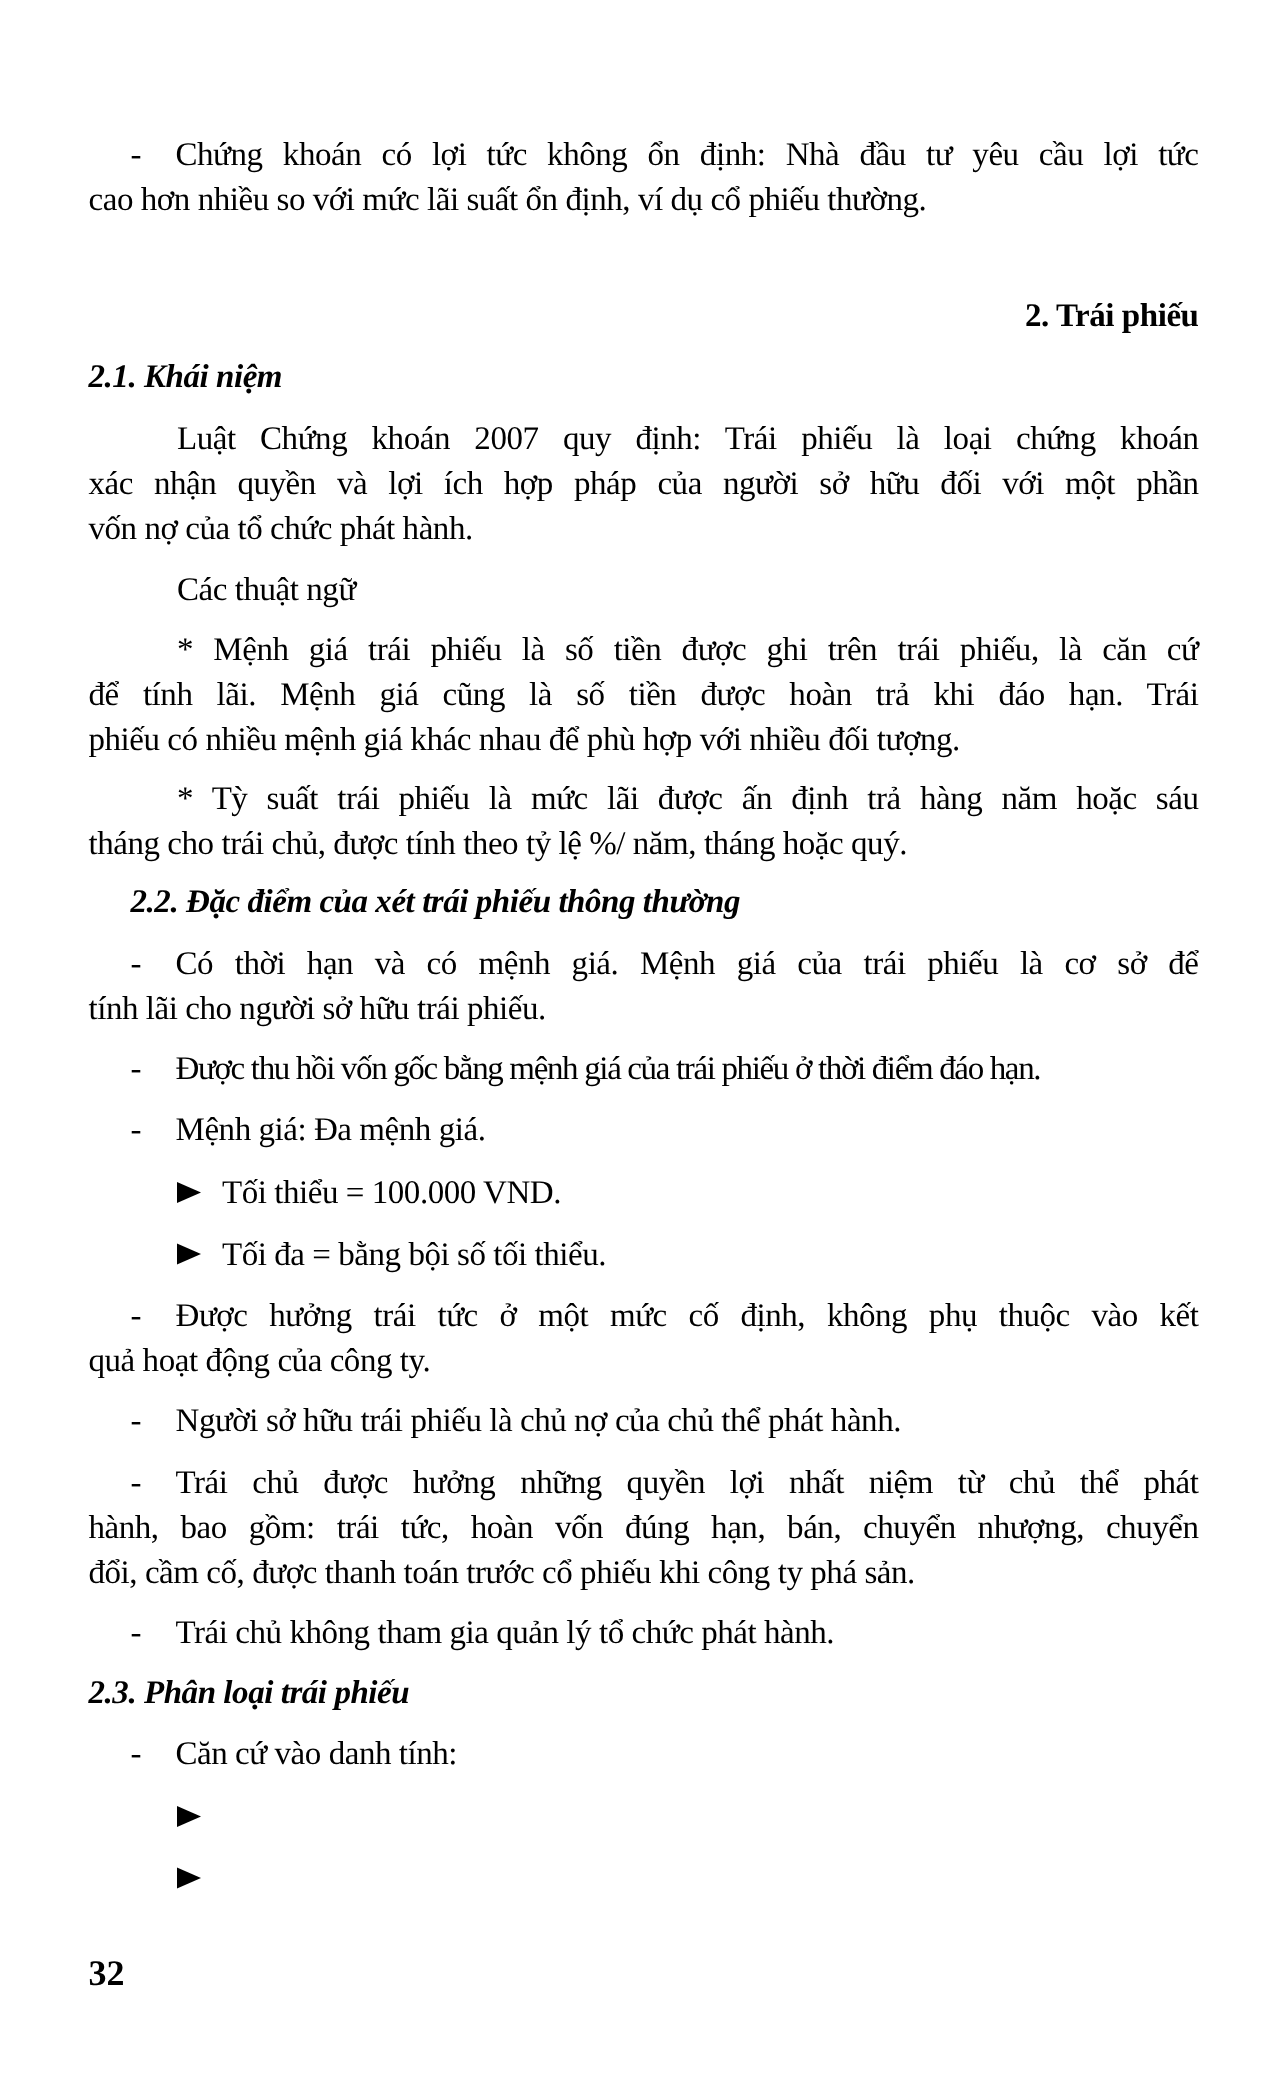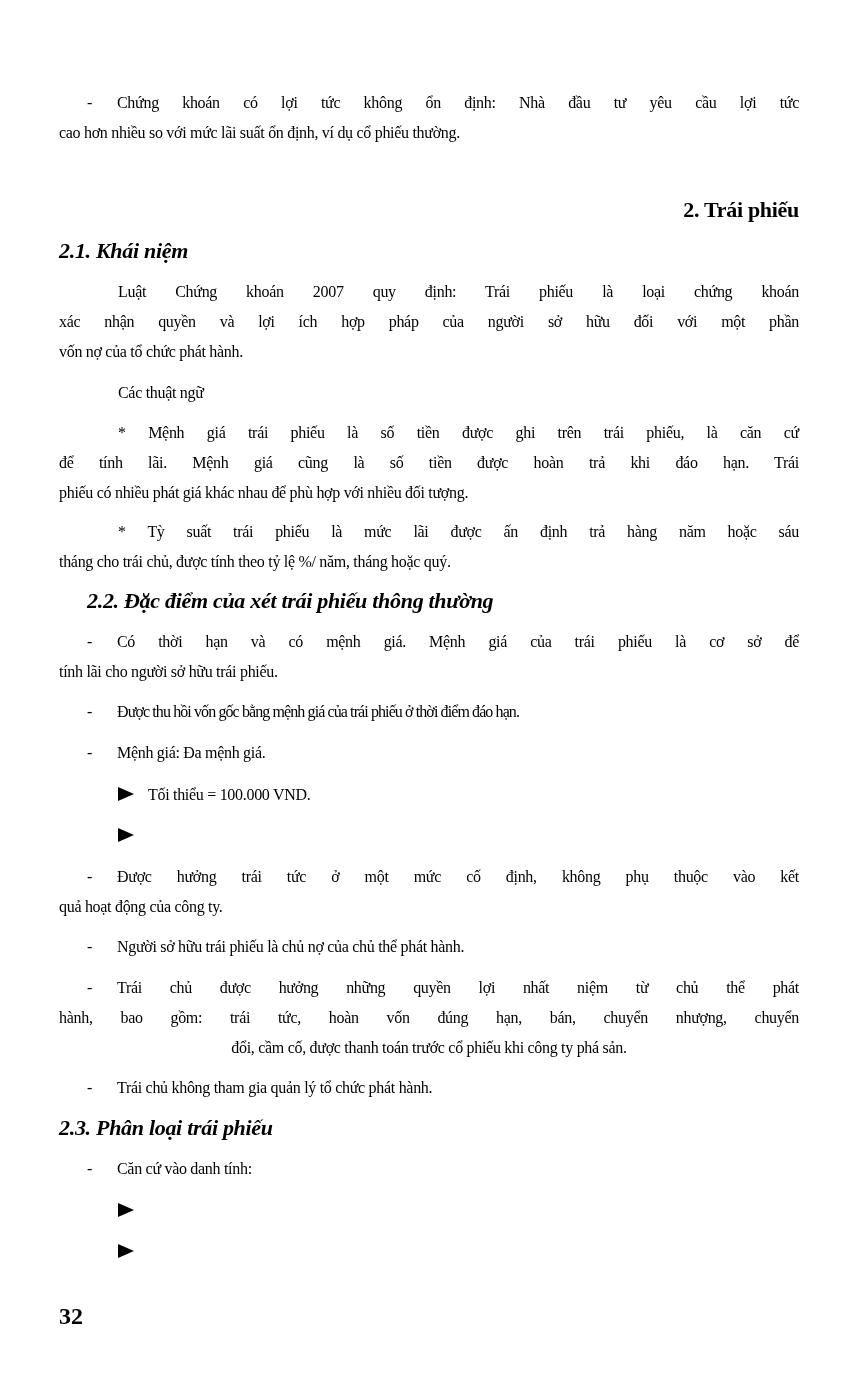--- a/index.html
+++ b/index.html
@@ -18,21 +18,21 @@
     .page {
       position: absolute;
       left: 59px;
       top: 0;
       width: 740px;
     }
     .line {
       position: absolute;
       left: 0;
       width: 740px;
-      font-size: 16px;
+      font-size: 22px;
       line-height: 30px;
       white-space: nowrap;
       letter-spacing: -0.3px;
     }
     .justify {
       text-align: justify;
       text-align-last: justify;
     }
     .h2 {
       font-weight: bold;
@@ -88,21 +88,21 @@
   <div class="line h3" style="top:236px;">2.1. Khái niệm</div>
 
   <div class="line justify indent1" style="top:277px; width:681px;">Luật Chứng khoán 2007 quy định: Trái phiếu là loại chứng khoán</div>
   <div class="line justify" style="top:307px;">xác nhận quyền và lợi ích hợp pháp của người sở hữu đối với một phần</div>
   <div class="line" style="top:337px;">vốn nợ của tổ chức phát hành.</div>
 
   <div class="line indent1" style="top:378px;">Các thuật ngữ</div>
 
   <div class="line justify indent1" style="top:418px; width:681px;">* Mệnh giá trái phiếu là số tiền được ghi trên trái phiếu, là căn cứ</div>
   <div class="line justify" style="top:448px;">để tính lãi. Mệnh giá cũng là số tiền được hoàn trả khi đáo hạn. Trái</div>
-  <div class="line" style="top:478px;">phiếu có nhiều phát giá khác nhau để phù hợp với nhiều đối tượng.</div>
+  <div class="line" style="top:478px;">phiếu có nhiều mệnh giá khác nhau để phù hợp với nhiều đối tượng.</div>
 
   <div class="line justify indent1" style="top:517px; width:681px;">* Tỳ suất trái phiếu là mức lãi được ấn định trả hàng năm hoặc sáu</div>
   <div class="line" style="top:547px;">tháng cho trái chủ, được tính theo tỷ lệ %/ năm, tháng hoặc quý.</div>
 
   <div class="line h3" style="top:586px;margin-left:28px;">2.2. Đặc điểm của xét trái phiếu thông thường</div>
 
   <div class="line justify" style="top:627px;">
     <span class="dash">-</span><span>Có thời hạn và có mệnh giá. Mệnh giá của trái phiếu là cơ sở để</span>
   </div>
   <div class="line" style="top:657px;">tính lãi cho người sở hữu trái phiếu.</div>
@@ -111,37 +111,37 @@
     <span class="dash">-</span><span>Được thu hồi vốn gốc bằng mệnh giá của trái phiếu ở thời điểm đáo hạn.</span>
   </div>
 
   <div class="line" style="top:738px;">
     <span class="dash">-</span><span>Mệnh giá: Đa mệnh giá.</span>
   </div>
   <div class="line bullet-line" style="top:780px;">
     <span class="arrow-glyph"></span><span>Tối thiểu = 100.000 VND.</span>
   </div>
   <div class="line bullet-line" style="top:821px;">
-    <span class="arrow-glyph"></span>
+    <span class="arrow-glyph"></span><span>Tối đa = bằng bội số tối thiểu.</span>
   </div>
 
   <div class="line justify" style="top:862px;">
     <span class="dash">-</span><span>Được hưởng trái tức ở một mức cố định, không phụ thuộc vào kết</span>
   </div>
   <div class="line" style="top:892px;">quả hoạt động của công ty.</div>
 
   <div class="line" style="top:932px;">
     <span class="dash">-</span><span>Người sở hữu trái phiếu là chủ nợ của chủ thể phát hành.</span>
   </div>
 
   <div class="line justify" style="top:973px;">
     <span class="dash">-</span><span>Trái chủ được hưởng những quyền lợi nhất niệm từ chủ thể phát</span>
   </div>
   <div class="line justify" style="top:1003px;">hành, bao gồm: trái tức, hoàn vốn đúng hạn, bán, chuyển nhượng, chuyển</div>
-  <div class="line" style="top:1033px;text-align:center;">đổi, cầm cố, được thanh toán trước cổ phiếu khi công ty phá sản.</div>
+  <div class="line" style="top:1033px;">đổi, cầm cố, được thanh toán trước cổ phiếu khi công ty phá sản.</div>
 
   <div class="line" style="top:1073px;">
     <span class="dash">-</span><span>Trái chủ không tham gia quản lý tổ chức phát hành.</span>
   </div>
 
   <div class="line h3" style="top:1113px;">2.3. Phân loại trái phiếu</div>
 
   <div class="line" style="top:1154px;">
     <span class="dash">-</span><span>Căn cứ vào danh tính:</span>
   </div>

